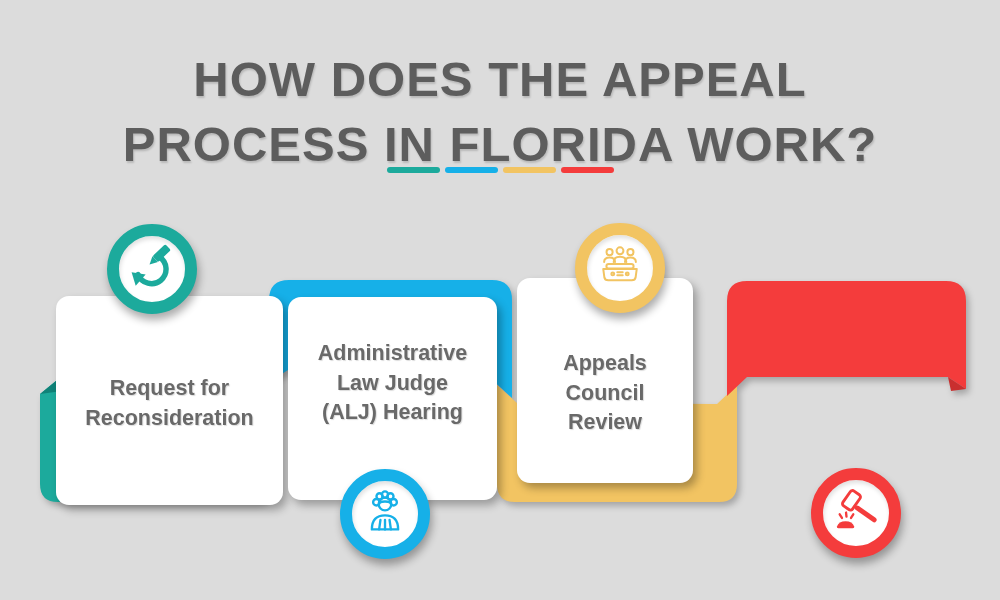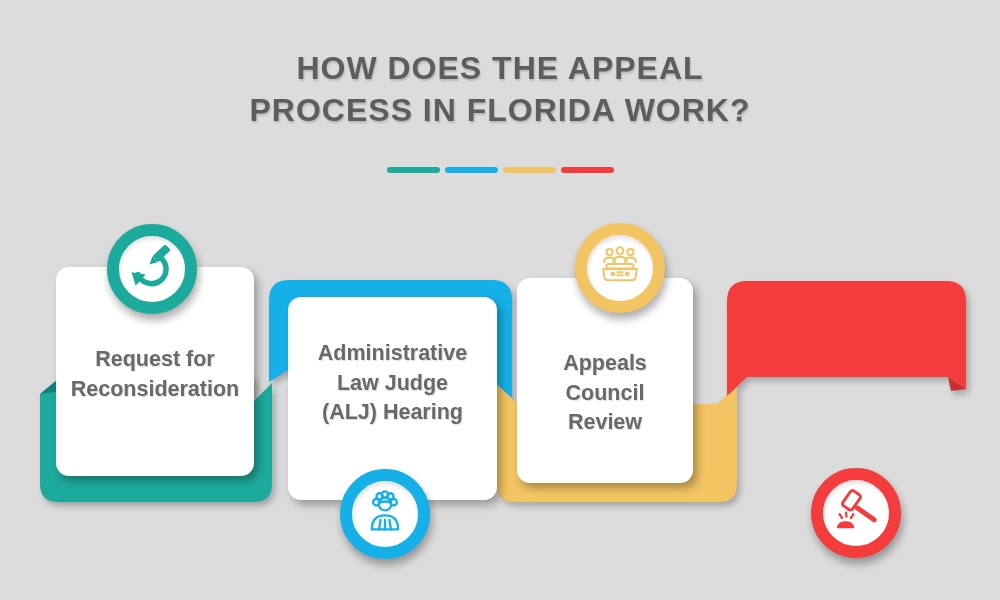--- a/index.html
+++ b/index.html
@@ -3,21 +3,21 @@
 <meta charset="utf-8">
 <style>
   html,body{margin:0;padding:0;}
   .canvas{
     position:relative;width:1000px;height:600px;overflow:hidden;
     background:#dcdcdc;
     font-family:"Liberation Sans", sans-serif;
   }
   .title{
     position:absolute;left:0;top:47px;width:1000px;
-    text-align:center;font-weight:700;font-size:32px;line-height:1.32;
+    text-align:center;font-weight:700;font-size:49px;line-height:1.32;
     color:#5d5d5d;letter-spacing:1px;margin:0;
     text-shadow:1px 2px 2px rgba(0,0,0,0.16);
   }
   .divider{
     position:absolute;left:0;top:167px;width:1000px;
     display:flex;justify-content:center;gap:5px;
   }
   .dash{width:53px;height:5.5px;border-radius:3px;}
   .dash-0{background:#1caa9c;}
   .dash-1{background:#16b0e8;}
@@ -29,21 +29,21 @@
     position:absolute;background:#ffffff;border-radius:13px;
     box-shadow:4px 5px 8px rgba(0,0,0,0.30);
     display:flex;align-items:center;justify-content:center;
     z-index:2;
   }
   .card-label{
     white-space:pre-line;text-align:center;
     font-size:21.5px;font-weight:700;line-height:1.38;color:#696969;
     text-shadow:1px 1px 1px rgba(0,0,0,0.14);
   }
-  .card-1{left:56px;top:267px;width:198px;height:203px;padding-top:6px;}
+  .card-1{left:56px;top:296px;width:227px;height:203px;padding-top:6px;}
   .card-2{left:288px;top:297px;width:209px;height:203px;padding-bottom:30px;box-sizing:border-box;}
   .card-3{left:517px;top:278px;width:176px;height:205px;padding-top:26px;box-sizing:border-box;}
   .card-4{left:746px;top:299px;width:202px;height:201px;padding-bottom:28px;box-sizing:border-box;}
   .ring{
     position:absolute;width:66px;height:66px;border-radius:50%;
     background:#ffffff;z-index:3;
     box-shadow:2px 6px 8px rgba(0,0,0,0.33), inset 1px 3px 4px rgba(0,0,0,0.12);
     display:flex;align-items:center;justify-content:center;
   }
   .ring-1{left:107px;top:224px;border:12px solid #1caa9c;}

